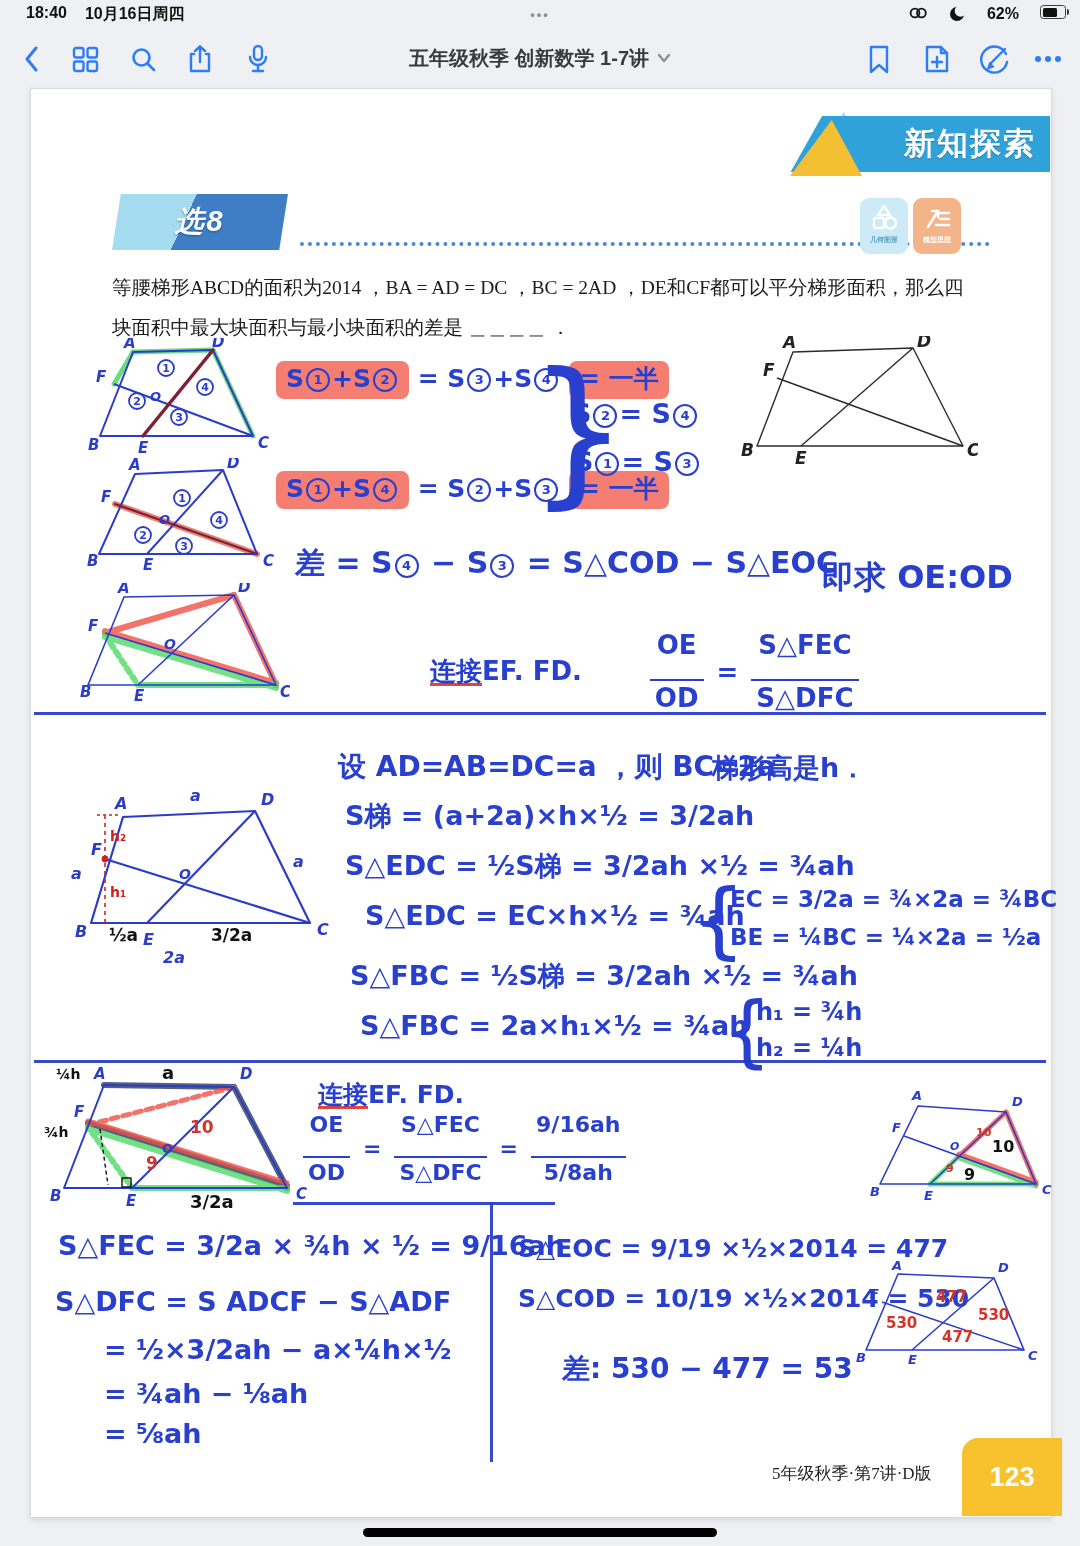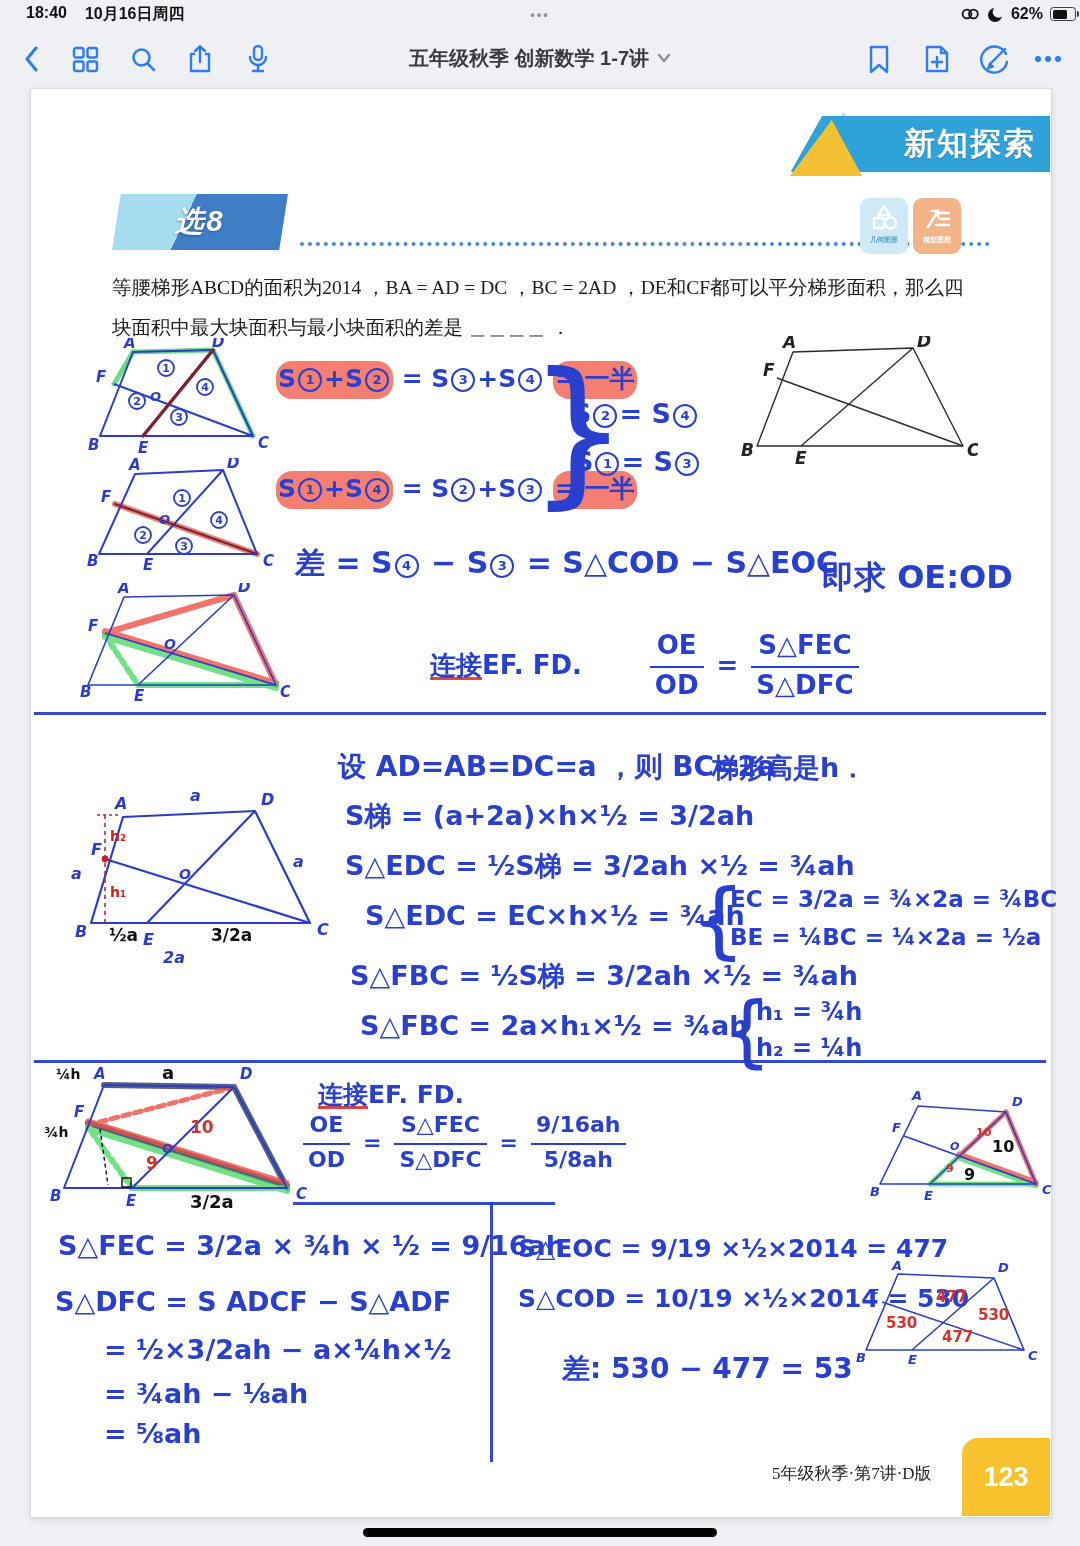--- a/index.html
+++ b/index.html
@@ -4,21 +4,21 @@
 <style>
   html,body{margin:0;padding:0}
   body{width:1080px;height:1546px;position:relative;background:#eef0f4;
        font-family:"Liberation Sans",sans-serif;overflow:hidden;-webkit-font-smoothing:antialiased}
   .abs{position:absolute}
   
   .statusbar{left:0;top:0;width:1080px;height:28px;font-size:16px;font-weight:700;color:#111;
              display:flex;align-items:center}
   .statusbar .left{position:absolute;left:26px;display:flex;gap:18px}
   .statusbar .center{position:absolute;left:0;right:0;text-align:center;color:#8e8e93;font-size:13px;letter-spacing:2px}
-  .statusbar .right{position:absolute;right:4px;display:flex;align-items:center;gap:7px}
+  .statusbar .right{position:absolute;right:14px;display:flex;gap:21px}
   .battery{width:24px;height:12px;border:1.6px solid #3c3c3e;border-radius:3.5px;position:relative}
   .battery .fill{position:absolute;left:1.5px;top:1.5px;bottom:1.5px;width:62%;background:#111;border-radius:1.5px}
   .battery .tip{position:absolute;right:-4px;top:3px;width:2.5px;height:6px;background:#3c3c3e;border-radius:0 2px 2px 0}
   .toolbar{left:0;top:28px;width:1080px;height:60px}
   .tb-ic{position:absolute;top:14px;width:34px;height:34px;display:flex;align-items:center;justify-content:center;cursor:pointer}
   .tb-title{position:absolute;left:0;right:0;top:0;height:60px;display:flex;align-items:center;justify-content:center;
             gap:8px;font-size:20px;font-weight:700;color:#3a3a3c}
   
   .page{left:30px;top:88px;width:1020px;height:1428px;background:#ffffff;border:1px solid #d9dadd;
         box-shadow:0 2px 6px rgba(0,0,0,.10)}
@@ -36,32 +36,32 @@
        color:#fff;font-size:29px;font-weight:700;font-style:italic;letter-spacing:3px;text-shadow:0 1px 2px rgba(20,60,110,.55)}
   .dotline{left:300px;top:242px;width:690px;border-top:4px dotted #4a86d6}
   .badge{width:48px;height:56px;border-radius:9px;display:flex;flex-direction:column;align-items:center;justify-content:flex-start;padding-top:5px;box-sizing:border-box}
   .badge .lbl{font-size:7px;font-weight:700;margin-top:2px;white-space:nowrap}
   
   .ptext{left:112px;width:880px;color:#1c1c1c;font-size:19.5px;line-height:40px;font-family:"Liberation Serif",serif}
   
   .hw{color:#2940cf;font-family:"DejaVu Sans",sans-serif;font-weight:600;white-space:nowrap}
   .cd{display:inline-block;width:20px;height:20px;line-height:19px;border:2px solid currentColor;border-radius:50%;
       text-align:center;font-size:13px;vertical-align:3px;margin:0 2px;font-weight:700}
-  .hl{background:#f47e72;border-radius:16px;padding:3px 2px 6px}
+  .hl{background:#f47e72;border-radius:8px;padding:3px 10px 6px}
   .brace{font-weight:400;line-height:1}
   .frac{display:inline-block;text-align:center;vertical-align:middle;margin:0 5px}
-  .frac .num{display:block;padding:0 5px 6px}
+  .frac .num{display:block;padding:0 5px 19px}
   .frac .den{display:block;border-top:2.5px solid currentColor;padding:2px 5px 0}
   .scrib{text-decoration:underline;text-decoration-color:#e0453a;text-decoration-thickness:3px;text-underline-offset:3px}
   .divider{background:#2538c9;opacity:.92}
   .rowflex{display:flex;align-items:center;gap:8px}
   
   svg text{font-family:"DejaVu Sans",sans-serif;font-weight:600}
   .footer-book{color:#222;font-size:17px;font-family:"Liberation Serif",serif}
-  .pagebox{left:962px;top:1438px;width:88px;height:78px;background:#f7c22e;border-top-left-radius:16px;
+  .pagebox{left:962px;top:1438px;width:100px;height:78px;background:#f7c22e;border-top-left-radius:16px;
            display:flex;align-items:center;justify-content:center;color:#fff;font-size:27px;font-weight:800}
 </style>
 </head>
 <body>
 
 <div class="abs statusbar">
   <div class="left">
     <span>18:40</span>
     <span>10月16日周四</span>
   </div>

